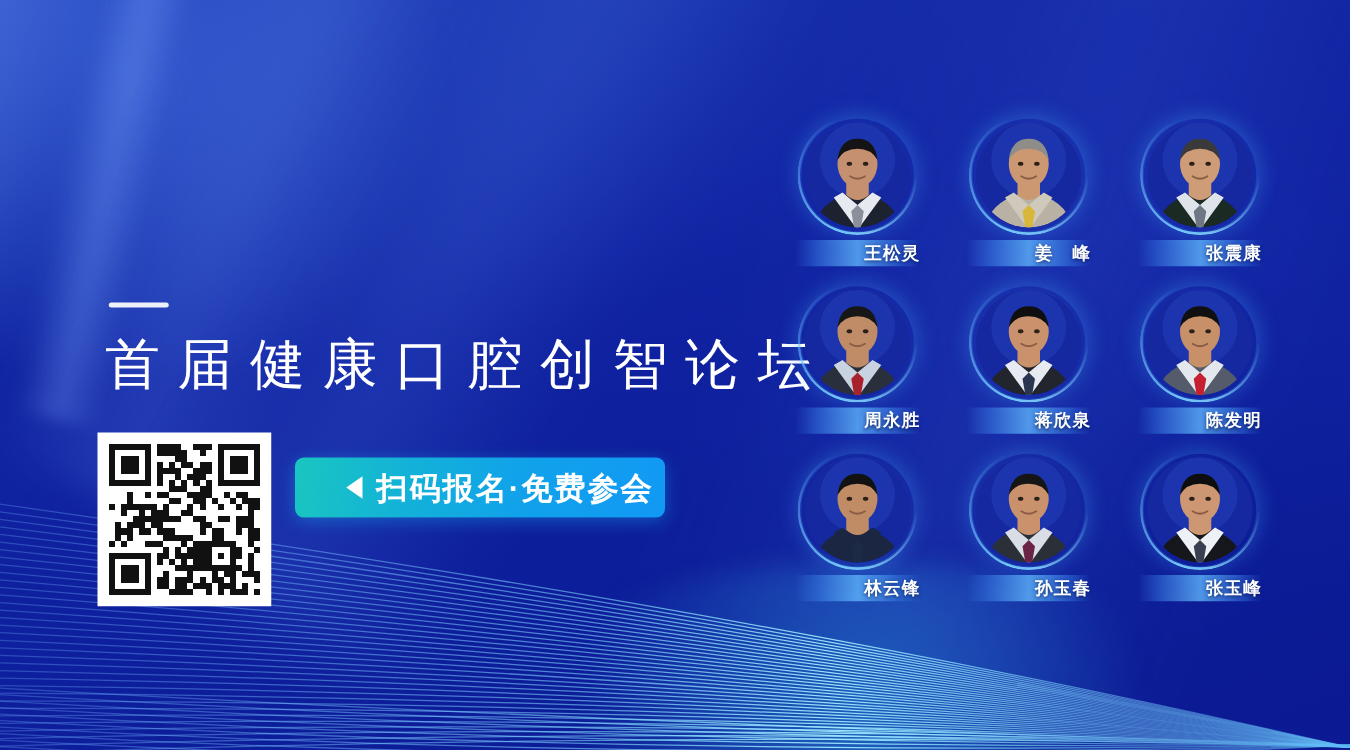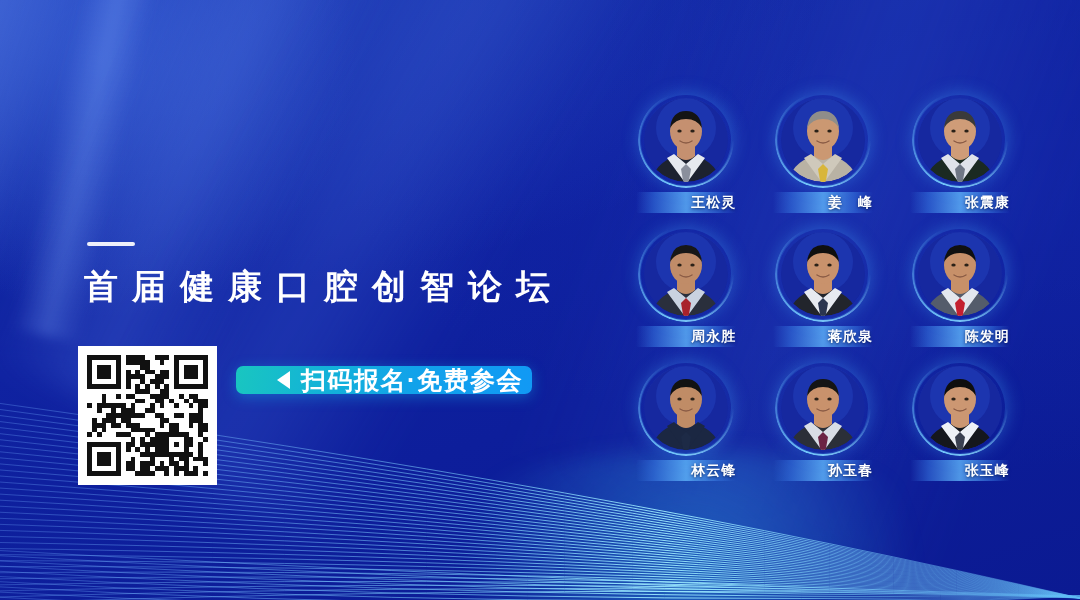--- a/index.html
+++ b/index.html
@@ -44,31 +44,31 @@
   .left{position:absolute;left:84px;top:0;width:520px;height:600px;}
   .title{
     position:absolute;left:0;top:96px;
     font-size:96px;line-height:1;font-weight:bold;color:#ffffff;
     letter-spacing:22px;white-space:nowrap;
     text-shadow:0 4px 18px rgba(0,0,0,.28);
   }
   .rule{position:absolute;left:3px;top:242px;width:48px;height:4px;background:#ffffff;opacity:.92;border-radius:2px;}
   .subtitle{
     position:absolute;left:0;top:266px;
-    font-size:34px;line-height:1.2;color:#ffffff;font-weight:bold;
+    font-size:44px;line-height:1.2;color:#ffffff;font-weight:normal;
     letter-spacing:14px;white-space:nowrap;
   }
 
   
   .qrwrap{position:absolute;left:-6px;top:346px;width:139px;height:139px;background:#ffffff;padding:9px;}
   .qr{width:100%;height:100%;display:block;}
 
   
   .cta{
-    position:absolute;left:152px;top:366px;width:296px;height:28px;border-radius:7px;
+    position:absolute;left:152px;top:366px;width:296px;height:48px;border-radius:7px;
     background:linear-gradient(100deg,#19c6c0 0%,#13b2d8 30%,#11a2ea 60%,#1199f5 100%);
     display:flex;align-items:center;justify-content:center;gap:9px;
     box-shadow:0 3px 14px rgba(20,170,240,.40);cursor:pointer;padding-left:32px;
   }
   .cta .tri{
     width:0;height:0;border-top:9px solid transparent;border-bottom:9px solid transparent;
     border-right:13px solid #ffffff;flex:0 0 auto;margin-right:2px;
   }
   .cta .ctatext{color:#ffffff;font-size:25px;font-weight:bold;letter-spacing:1.5px;white-space:nowrap;}
   .tagline{

